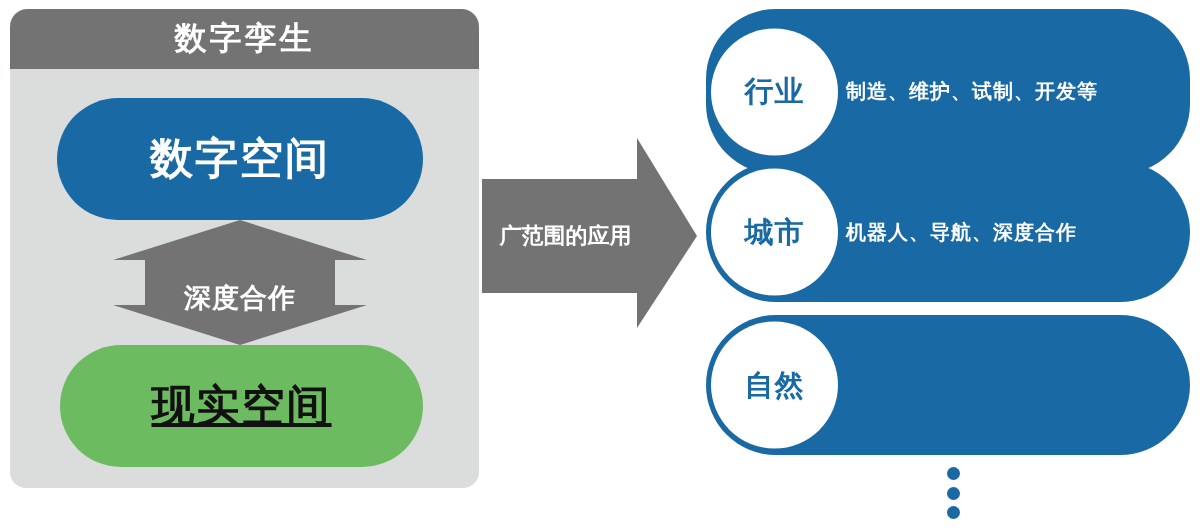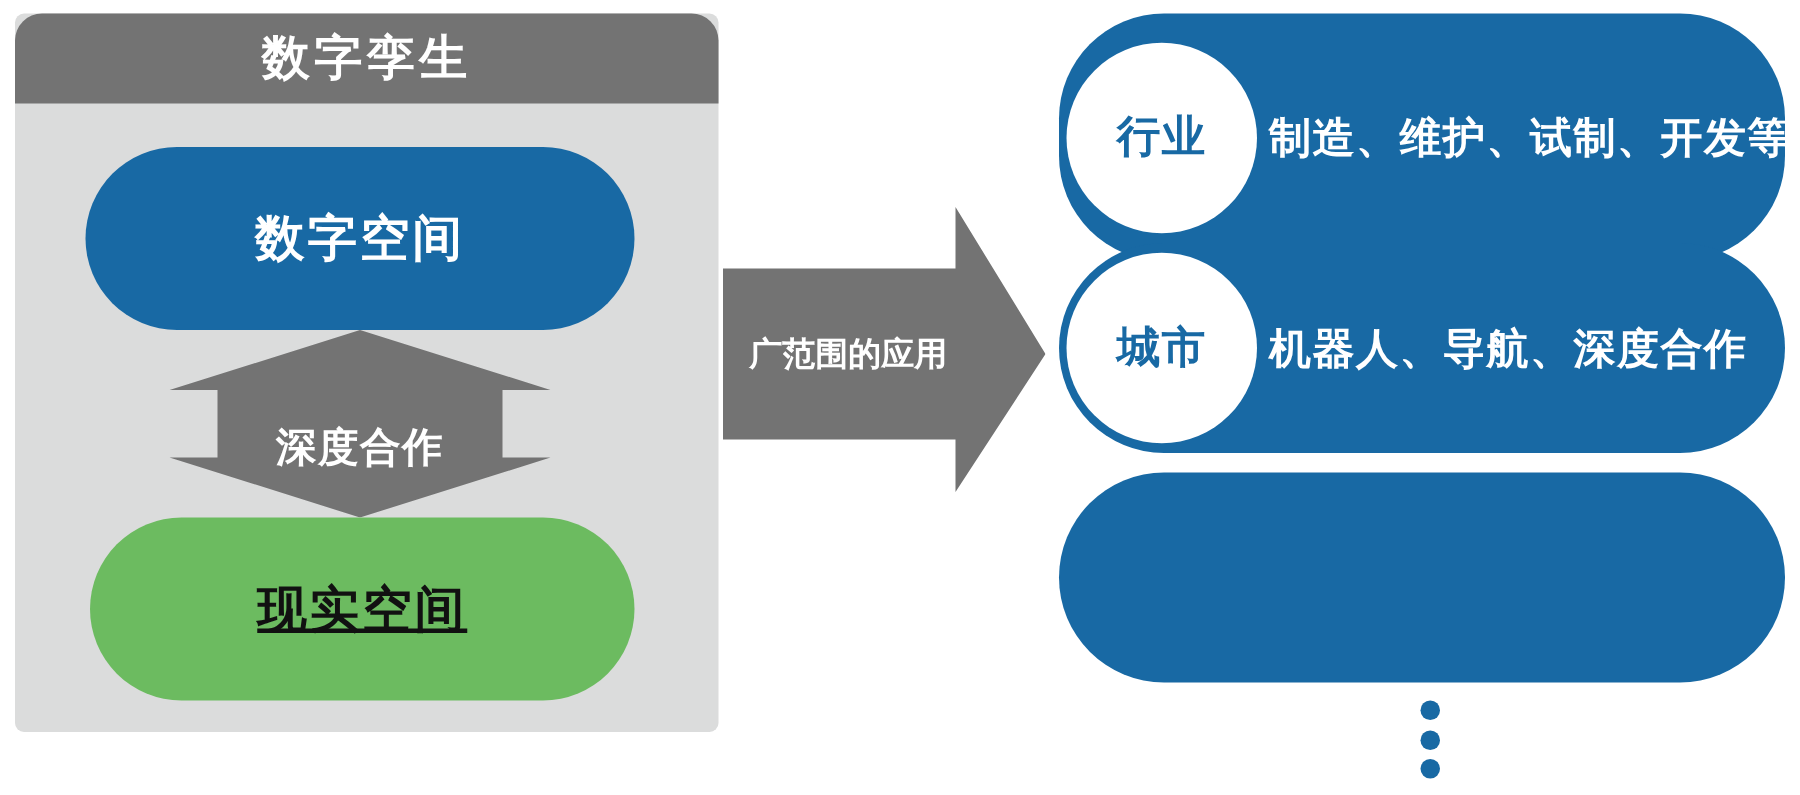--- a/index.html
+++ b/index.html
@@ -8,31 +8,31 @@
   }
   html,body{margin:0;padding:0;background:#fff;}
   body{font-family:"Liberation Sans","DejaVu Sans",sans-serif;}
   .stage{
     position:relative;width:1200px;height:530px;background:#fff;overflow:hidden;
     font-weight:700;
   }
   
   .panel{
     position:absolute;left:10px;top:9px;width:469px;height:479px;
-    background:var(--gray-light);border-radius:6px;
+    background:var(--gray-light);border-radius:16px;
   }
   .panel-header{
     position:absolute;left:0;top:0;width:100%;height:60px;
     background:var(--gray-dark);border-radius:18px 18px 0 0;
     display:flex;align-items:center;justify-content:center;
     color:var(--white);font-size:32px;letter-spacing:3px;
   }
   .pill{
     position:absolute;display:flex;align-items:center;justify-content:center;
-    font-size:33px;letter-spacing:2px;
+    font-size:43px;letter-spacing:2px;
   }
   .pill-digital{
     left:47px;top:89px;width:366px;height:122px;border-radius:61px;
     background:var(--blue);color:var(--white);
   }
   .pill-real{
     left:50px;top:336px;width:363px;height:122px;border-radius:61px;
     background:var(--green);color:var(--text-dark);text-decoration:underline;
   }
   .updown-arrow{position:absolute;left:103px;top:211px;width:254px;height:125px;}
@@ -57,21 +57,21 @@
   }
   .app-circle{
     position:absolute;left:5px;top:50%;transform:translateY(-50%);
     width:127px;height:127px;border-radius:50%;background:var(--white);
     display:flex;align-items:center;justify-content:center;
     color:var(--blue);font-size:29px;letter-spacing:1px;
   }
   .app-desc{
     position:absolute;left:140px;top:0;height:100%;right:16px;
     display:flex;flex-direction:column;justify-content:center;
-    color:var(--white);font-size:28px;letter-spacing:1px;line-height:41px;
+    color:var(--white);font-size:20px;letter-spacing:1px;line-height:41px;
     white-space:nowrap;
   }
   
   .dot{
     position:absolute;left:947px;width:13px;height:13px;border-radius:50%;
     background:var(--blue);
   }
   .dot1{top:467px;} .dot2{top:487px;} .dot3{top:506px;}
 </style>
 </head>
@@ -115,19 +115,22 @@
   <div class="app-pill" style="top:162px;text-decoration:underline;">
     <div class="app-circle">
       <span>城市</span>
     </div>
     <div class="app-desc">
       <span>机器人、导航、深度合作</span>
     </div>
   </div>
 
   <div class="app-pill" style="top:315px;">
+    <div class="app-circle">
+      <span>自然</span>
+    </div>
   </div>
 
   <div class="dot dot1"></div>
   <div class="dot dot2"></div>
   <div class="dot dot3"></div>
 
 </div>
 
 </body></html>

